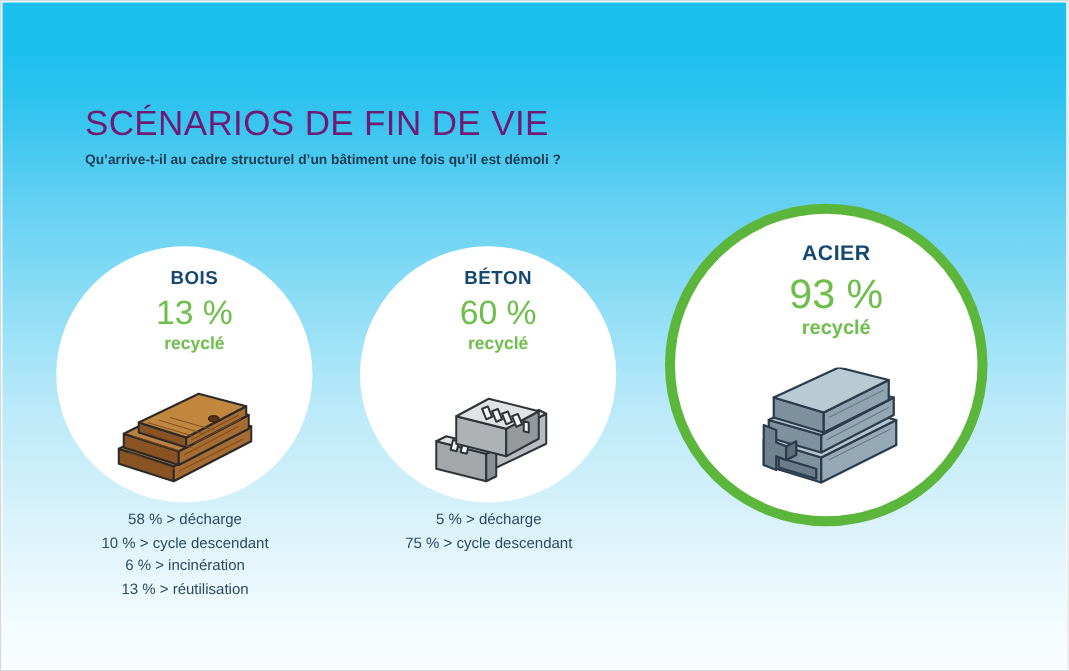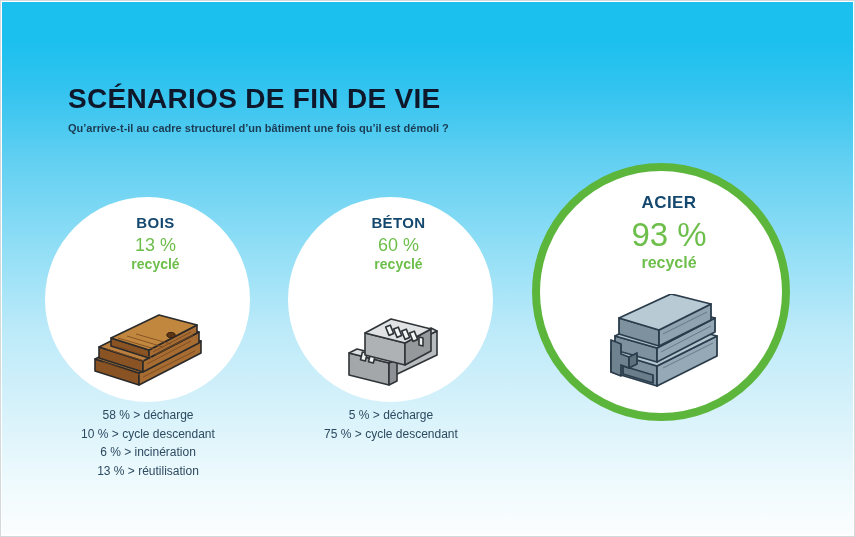--- a/index.html
+++ b/index.html
@@ -46,22 +46,22 @@
 
   
   #header {
     position: absolute;
     left: 68px;
     top: 84px;
     width: 520px;
   }
   #title {
     font-size: 28px;
-    font-weight: bold;
-    color: #0f172a;
+    font-weight: normal;
+    color: #701a75;
     letter-spacing: 0.3px;
     line-height: 1.05;
     margin: 0;
     white-space: nowrap;
   }
   #subtitle {
     margin: 8px 0 0 0;
     font-size: 11px;
     font-weight: bold;
     color: #1b3b52;
@@ -92,21 +92,21 @@
     font-size: 15px;
     font-weight: bold;
     color: #15486f;
     letter-spacing: 0.4px;
     line-height: 1;
   }
   .mat-name.big {
     font-size: 17px;
   }
   .mat-pct {
-    font-size: 18px;
+    font-size: 27px;
     font-weight: normal;
     color: #6dbe4b;
     line-height: 1.1;
     margin-top: 6px;
   }
   .mat-pct.big {
     font-size: 33px;
   }
   .mat-recycled {
     font-size: 14px;

